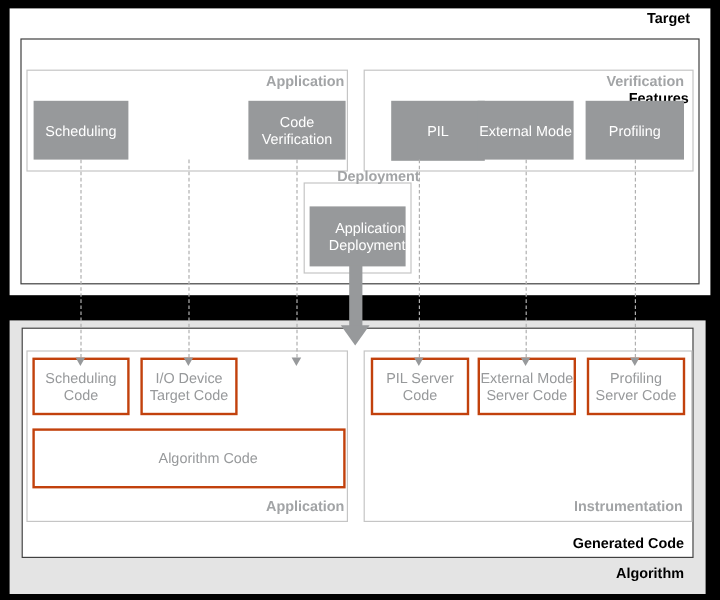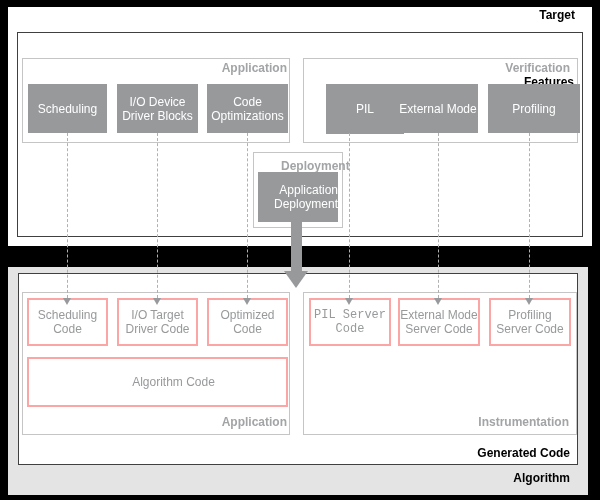--- a/index.html
+++ b/index.html
@@ -12,21 +12,21 @@
   .panel-gray{background:#e4e4e4;}
   .frame-dark{background:#ffffff;border:1px solid #404040;}
   .group{border:1px solid #c5c5c5;background:transparent;}
   .lbl-black{color:#000;font-weight:bold;font-size:12px;line-height:13px;white-space:nowrap;}
   .lbl-gray{color:#a2a4a6;font-weight:bold;font-size:12px;line-height:13px;white-space:nowrap;}
   .block{
     background:#97999b;color:#ffffff;display:flex;align-items:center;justify-content:center;
     text-align:center;font-size:12px;line-height:14px;
   }
   .code-box{
-    background:#ffffff;border:2px solid #fca5a5;color:#97999b;display:flex;align-items:center;
+    background:#ffffff;border:2px solid #c2410c;color:#97999b;display:flex;align-items:center;
     justify-content:center;text-align:center;font-size:12px;line-height:14px;
   }
   .dash{width:0;border-left:1px dashed #b0b0b0;top:133px;height:165px;z-index:5;}
   .dash-arrow{
     width:0;height:0;border-left:4px solid transparent;border-right:4px solid transparent;
     border-top:7px solid #97999b;top:298px;z-index:5;
   }
   .deploy-stem{left:291px;top:221px;width:11px;height:51px;background:#97999b;z-index:6;}
   .deploy-head{
     left:284px;top:271px;width:0;height:0;border-left:12px solid transparent;
@@ -43,75 +43,69 @@
 
   <div class="abs frame-dark" style="left:17px;top:32px;width:566px;height:205px;"></div>
   <div class="abs lbl-black" style="right:26px;top:36px;margin-top:40px;">Features</div>
 
   <div class="abs group" style="left:22px;top:58px;width:268px;height:85px;"></div>
   <div class="abs lbl-gray" style="right:313px;top:62px;">Application</div>
 
   <div class="abs block" style="left:28px;top:84px;width:79px;height:49px;">
     <span>Scheduling</span>
   </div>
-  <div class="abs block" style="left:117px;top:84px;width:81px;height:49px;">
-    <span>I/O Device Driver Blocks</span>
-  </div>
   <div class="abs block" style="left:207px;top:84px;width:81px;height:49px;">
-    <span>Code Optimizations</span>
+    <span>Code Verification</span>
   </div>
 
   <div class="abs group" style="left:303px;top:58px;width:275px;height:85px;"></div>
   <div class="abs lbl-gray" style="right:30px;top:62px;">Verification</div>
 
   <div class="abs block" style="left:326px;top:84px;width:78px;height:50px;">
     <span>PIL</span>
   </div>
   <div class="abs block" style="left:398px;top:84px;width:80px;height:49px;">
     <span>External Mode</span>
   </div>
-  <div class="abs block" style="left:488px;top:84px;width:92px;height:49px;">
+  <div class="abs block" style="left:488px;top:84px;width:82px;height:49px;">
     <span>Profiling</span>
   </div>
 
   <div class="abs group panel-white" style="left:253px;top:152px;width:90px;height:76px;z-index:4;"></div>
-  <div class="abs lbl-gray" style="left:253px;top:160px;width:90px;text-align:center;z-index:4;padding-left:28px;">Deployment</div>
+  <div class="abs lbl-gray" style="left:253px;top:141px;width:90px;text-align:center;z-index:4;padding-left:28px;">Deployment</div>
   <div class="abs block" style="left:258px;top:172px;width:80px;height:50px;z-index:4;text-align:right;">
     <span>Application Deployment</span>
   </div>
 
   <div class="abs deploy-stem"></div>
   <div class="abs deploy-head"></div>
 
   <div class="abs panel-gray" style="left:8px;top:267px;width:580px;height:228px;"></div>
   <div class="abs lbl-black" style="right:30px;top:472px;">Algorithm</div>
 
   <div class="abs frame-dark" style="left:18px;top:273px;width:560px;height:192px;"></div>
   <div class="abs lbl-black" style="right:30px;top:447px;">Generated Code</div>
 
   <div class="abs group" style="left:22px;top:292px;width:268px;height:143px;"></div>
   <div class="abs lbl-gray" style="right:313px;top:416px;">Application</div>
 
   <div class="abs code-box" style="left:27px;top:298px;width:81px;height:48px;">
     <span>Scheduling Code</span>
   </div>
   <div class="abs code-box" style="left:117px;top:298px;width:81px;height:48px;">
-    <span>I/O Target Driver Code</span>
-  </div>
-  <div class="abs code-box" style="left:207px;top:298px;width:81px;height:48px;">
-    <span>Optimized Code</span>
+    <span>I/O Device Target Code</span>
   </div>
   <div class="abs code-box" style="left:27px;top:357px;width:261px;height:50px;padding-left:32px;">
     <span>Algorithm Code</span>
   </div>
 
   <div class="abs group" style="left:303px;top:292px;width:274px;height:143px;"></div>
   <div class="abs lbl-gray" style="right:31px;top:416px;">Instrumentation</div>
 
-  <div class="abs code-box" style="left:309px;top:298px;width:82px;height:48px;font-family:Liberation Mono, monospace;">
+  <div class="abs code-box" style="left:309px;top:298px;width:82px;height:48px;">
     <span>PIL Server Code</span>
   </div>
   <div class="abs code-box" style="left:398px;top:298px;width:82px;height:48px;">
     <span>External Mode Server Code</span>
   </div>
   <div class="abs code-box" style="left:489px;top:298px;width:82px;height:48px;">
     <span>Profiling Server Code</span>
   </div>
 
   <div class="abs dash" style="left:67px;"></div>

